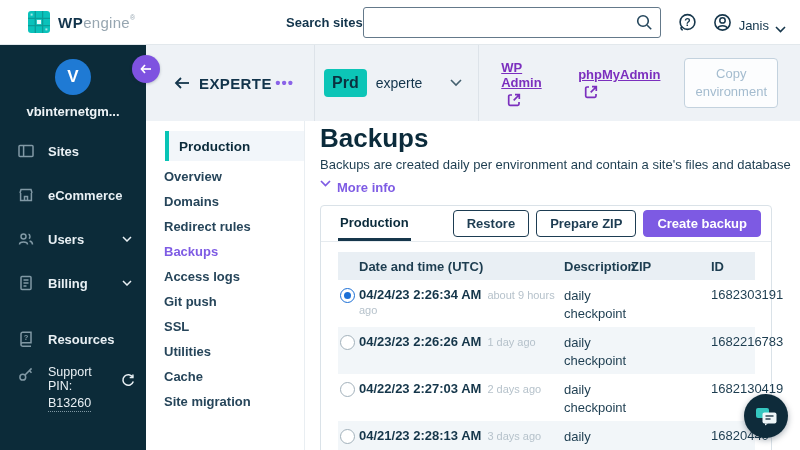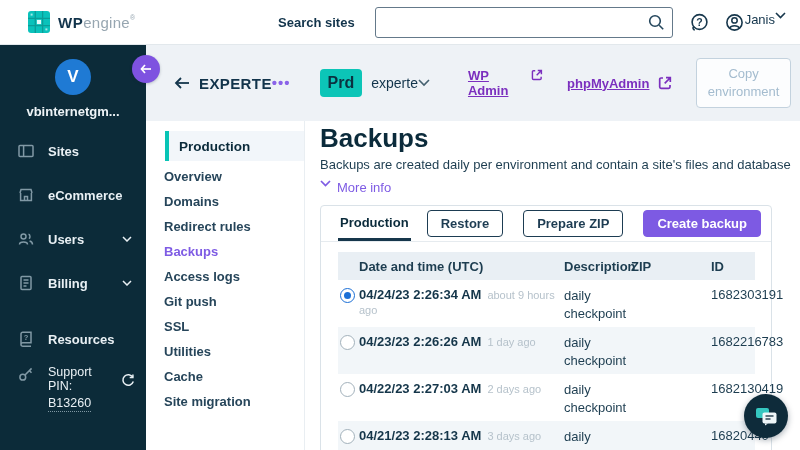--- a/index.html
+++ b/index.html
@@ -8,27 +8,27 @@
   .screen { position:relative; width:800px; height:450px; overflow:hidden; }
 
   
   .topbar { position:absolute; left:0; top:0; width:800px; height:45px; background:#fff;
     border-bottom:1px solid #e2e8ec; display:flex; align-items:center; padding:0 14px 0 28px; z-index:30; }
   .brand { display:flex; align-items:center; gap:8px; }
   .brand-text { font-size:15px; color:#97a6b1; letter-spacing:.3px; }
   .brand-text b { color:#12344b; font-weight:700; letter-spacing:.5px; }
   .brand-reg { font-size:7px; color:#97a6b1; vertical-align:top; }
   .search-group { margin-left:auto; display:flex; align-items:center; }
-  .search-label { font-size:13px; font-weight:700; color:#12344b; margin-right:20px; }
+  .search-label { font-size:13px; font-weight:700; color:#12344b; margin-right:0; }
   .search-box { position:relative; width:298px; height:31px; }
   .search-box input { width:100%; height:100%; border:1px solid #64798a; border-radius:3px;
     font-family:inherit; font-size:13px; padding:0 30px 0 10px; color:#12344b; outline:none; background:#fff; }
   .search-box .mag { position:absolute; right:7px; top:6px; }
   .help-btn { margin-left:16px; display:flex; align-items:center; cursor:pointer; }
-  .account { margin-left:14px; display:flex; align-items:flex-start; cursor:pointer; }
+  .account { margin-left:14px; display:flex; align-items:flex-end; gap:6px; cursor:pointer; }
   .account .uname { font-size:13px; font-weight:400; color:#12344b; }
 
   
   .sidebar { position:absolute; left:0; top:45px; width:146px; height:405px; background:#0c2b39;
     display:flex; flex-direction:column; align-items:stretch; z-index:10; }
   .avatar-wrap { display:flex; flex-direction:column; align-items:center; margin-top:14px; }
   .avatar { width:36px; height:36px; border-radius:50%; background:#1f7ad4; color:#fff;
     font-size:17px; font-weight:700; display:flex; align-items:center; justify-content:center; }
   .account-name { margin-top:9px; font-size:13px; font-weight:700; color:#eef4f7; }
   .side-menu { margin-top:10px; display:flex; flex-direction:column; }
@@ -50,21 +50,21 @@
   .env-sec1 { width:179px; display:flex; align-items:center; padding-left:28px; }
   .env-sec1 .site-name { margin-left:9px; font-size:15px; font-weight:800; color:#12344b; letter-spacing:.4px; }
   .env-more { margin-left:auto; margin-right:20px; color:#8a63e8; font-size:15px; font-weight:800;
     letter-spacing:1px; cursor:pointer; line-height:10px; }
   .env-divider { width:1px; background:#dde3e9; }
   .env-sec2 { width:174px; display:flex; align-items:center; padding:0 16px 0 9px; }
   .env-badge { background:#0cc5b7; color:#0b3140; font-size:16px; font-weight:700; padding:5px 8px; border-radius:4px; }
   .env-name { margin-left:9px; font-size:14px; color:#12344b; }
   .env-sec2 .chev { margin-left:auto; }
   .env-sec3 { flex:1; display:flex; align-items:center; padding-left:22px; }
-  .ext-link { display:flex; align-items:flex-start; gap:3px; margin-right:24px; cursor:pointer; }
+  .ext-link { display:flex; flex-direction:column; align-items:flex-start; gap:3px; margin-right:24px; cursor:pointer; }
   .ext-link .lnk { font-size:13px; font-weight:700; color:#7b2fbe; text-decoration:underline; }
   .ext-link svg { margin-left:6px; }
   .copy-env-btn { margin-left:auto; margin-right:22px; width:106px; height:50px; background:#fcfdfe;
     border:1px solid #c3d2de; border-radius:4px; color:#a4bccf; font-family:inherit; font-size:13px;
     line-height:1.35; text-align:center; padding:0 10px; }
 
   
   .navpanel { position:absolute; left:146px; top:121px; width:159px; height:329px; background:#fff;
     border-right:1px solid #e9eef2; }
   .nav-section { margin:10px 0 0 19px; height:30px; background:#f2f6fa; border-left:4px solid #08c4b5;
@@ -72,27 +72,27 @@
   .nav-items { margin-top:3px; }
   .nav-item { height:25px; display:flex; align-items:center; padding-left:18px; font-size:13px;
     font-weight:600; color:#26455a; cursor:pointer; }
   .nav-item.active { color:#7e5be4; }
 
   
   .main { position:absolute; left:305px; top:121px; width:495px; height:329px; background:#fff; padding-left:15px; }
   .page-title { margin-top:3px; font-size:26px; line-height:28px; font-weight:700; color:#0b2b3b; }
   .page-desc { margin-top:5px; font-size:13px; color:#1d3d50; }
   .more-info { margin-top:8px; display:flex; align-items:flex-start; gap:6px; color:#7e5be4;
-    font-size:13px; font-weight:400; cursor:pointer; width:max-content; }
+    font-size:13px; font-weight:700; cursor:pointer; width:max-content; }
 
   .card { margin-top:10px; width:452px; border:1px solid #dae2e8; border-radius:4px; background:#fff; height:400px; }
   .tab-row { height:36px; display:flex; align-items:stretch; border-bottom:1px solid #e6ebef; padding:0 10px 0 17px; }
   .tab { display:flex; align-items:center; font-size:13px; font-weight:700; color:#0b2b3b;
     border-bottom:3px solid #16364b; padding:0 2px; cursor:pointer; }
-  .tab-actions { margin-left:auto; display:flex; align-items:center; gap:20px; }
+  .tab-actions { margin-left:auto; display:flex; align-items:center; gap:7px; }
   .btn { font-family:inherit; font-size:13px; font-weight:700; border-radius:4px; height:27px;
     padding:0 13px; cursor:pointer; }
   .btn-outline { background:#fff; border:1.5px solid #1d3c52; color:#1d3c52; }
   .btn-primary { background:#7d5ae3; border:1.5px solid #7d5ae3; color:#fff; }
 
   .table { margin:10px 16px 0 17px; }
   .thead, .trow { display:grid; grid-template-columns:21px 205px 67px 80px 1fr; }
   .thead { background:#e9eff4; height:28px; align-items:center; font-size:12.5px; font-weight:700; color:#12344b; }
   .trow { min-height:40px; padding:7px 0 5px 0; background:#fff; }
   .trow.alt { background:#f2f6f9; }

